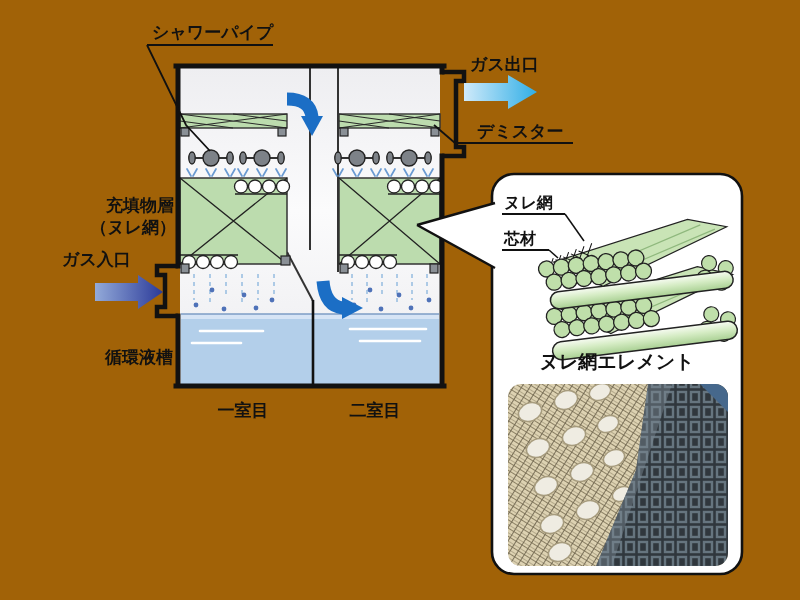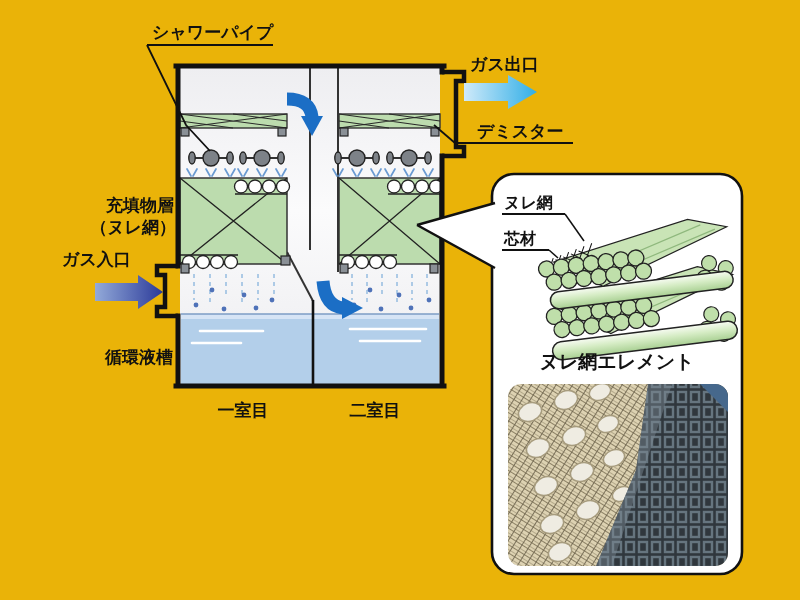--- a/index.html
+++ b/index.html
@@ -1,16 +1,16 @@
 <!DOCTYPE html>
 <html><head>
 <meta charset="utf-8">
 <style>
   html,body{margin:0;padding:0;background:#ffffff;}
-  .stage{position:relative;width:800px;height:600px;background:#eab308;overflow:hidden;
+  .stage{position:relative;width:800px;height:600px;background:#a16207;overflow:hidden;
          font-family:Liberation Serif, serif;}
   svg{display:block;}
   text{fill:#111;font-weight:bold;}
   .lbl{font-size:17px;}
   .lbl-sm{font-size:16px;}
   .caption{font-size:19px;}
 </style>
 </head>
 <body>
 

